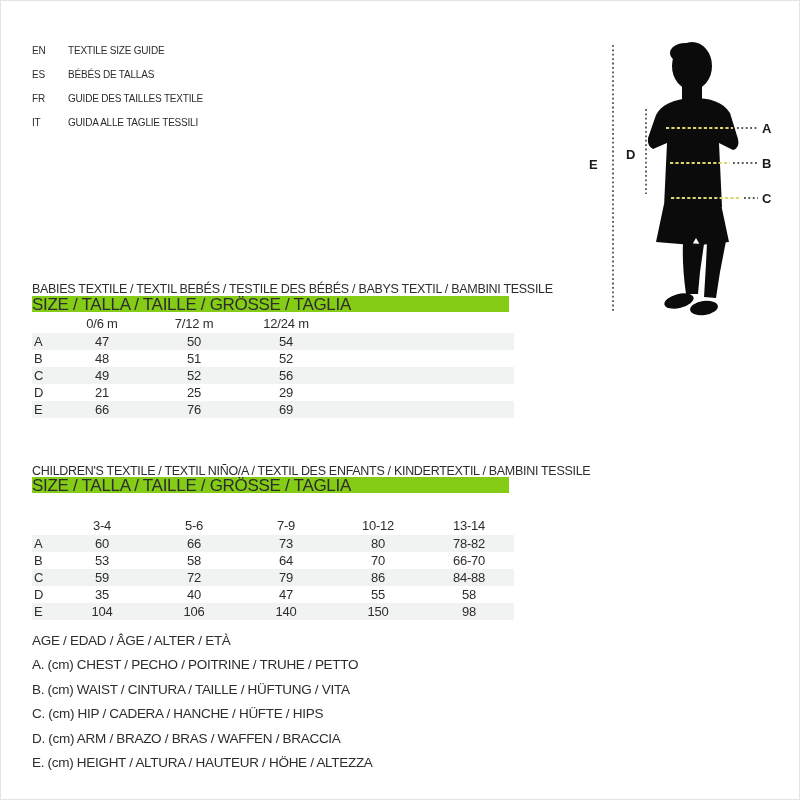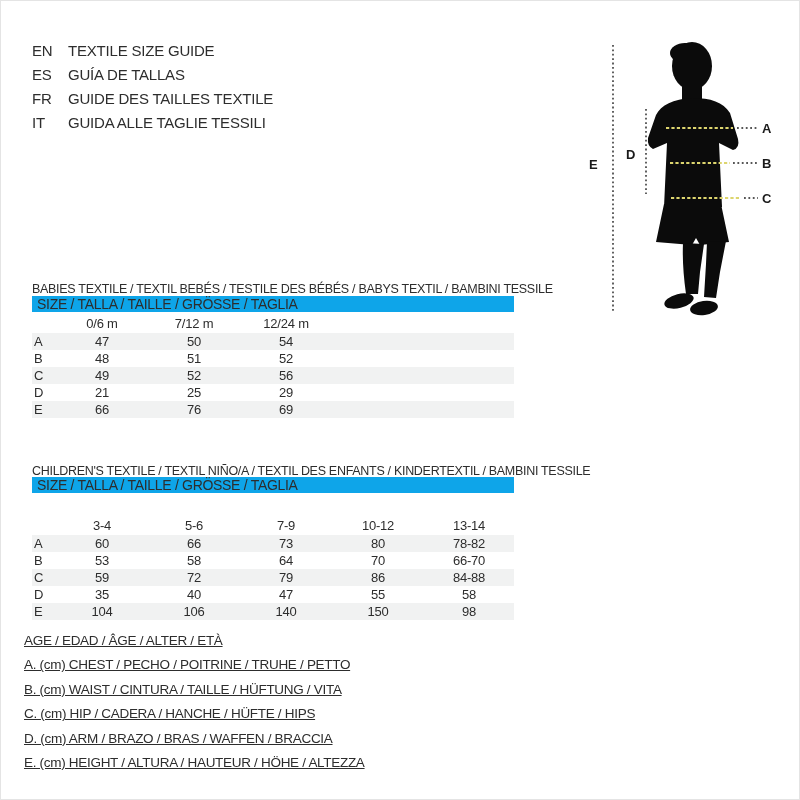--- a/index.html
+++ b/index.html
@@ -5,62 +5,62 @@
   html,body{margin:0;padding:0;}
   body{
     width:800px;height:800px;background:#ffffff;position:relative;overflow:hidden;
     font-family:"Liberation Sans","DejaVu Sans",sans-serif;
     color:#2d2d2d;
   }
   .frame{position:absolute;inset:0;border:1px solid #e4e4e4;pointer-events:none;}
 
   
   .lang-list{position:absolute;left:32px;top:39px;}
-  .lang-row{height:24px;line-height:24px;font-size:15px;letter-spacing:-0.2px;white-space:nowrap;}
+  .lang-row{height:24px;line-height:24px;font-size:10px;letter-spacing:-0.2px;white-space:nowrap;}
   .lang-code{display:inline-block;width:36px;}
 
   
   .figure-svg{position:absolute;left:575px;top:22px;}
 
   
   .sec-heading{position:absolute;left:32px;font-size:12.5px;letter-spacing:-0.3px;white-space:nowrap;margin-top:19px;}
   .h-babies{top:263px;}
   .h-children{top:445px;}
 
   
   .size-bar{position:absolute;left:32px;width:477px;height:16px;line-height:17px;
-    background:#0ea5e9;font-size:14px;letter-spacing:-0.3px;padding-left:5px;}
+    background:#84cc16;font-size:17px;letter-spacing:-0.3px;}
   .bar-babies{top:296px;}
   .bar-children{top:477px;}
 
   
   .size-table{position:absolute;left:32px;border-collapse:collapse;table-layout:fixed;width:482px;
     font-size:13px;letter-spacing:-0.2px;}
   .t-babies{top:314px;}
   .t-children{top:516px;}
   .size-table td{padding:0;height:17px;text-align:center;vertical-align:middle;}
   .size-table tr:first-child td{height:19px;}
   .size-table td.rowlab{text-align:left;padding-left:2px;}
   .size-table tr.alt{background:#f1f2f2;}
 
   
-  .legend{position:absolute;left:24px;top:629px;text-decoration:underline;}
+  .legend{position:absolute;left:32px;top:629px;}
   .legend-line{height:24.4px;line-height:24.4px;font-size:13.5px;letter-spacing:-0.3px;white-space:nowrap;}
 </style>
 </head>
 <body>
 
 <div class="frame"></div>
 
 <div class="lang-list">
   <div class="lang-row">
     <span class="lang-code">EN</span><span>TEXTILE SIZE GUIDE</span>
   </div>
   <div class="lang-row">
-    <span class="lang-code">ES</span><span>GUÍA DE TALLAS</span>
+    <span class="lang-code">ES</span><span>BÉBÉS DE TALLAS</span>
   </div>
   <div class="lang-row">
     <span class="lang-code">FR</span><span>GUIDE DES TAILLES TEXTILE</span>
   </div>
   <div class="lang-row">
     <span class="lang-code">IT</span><span>GUIDA ALLE TAGLIE TESSILI</span>
   </div>
 </div>
 
 <svg class="figure-svg" width="215" height="300" viewBox="0 0 215 300">

